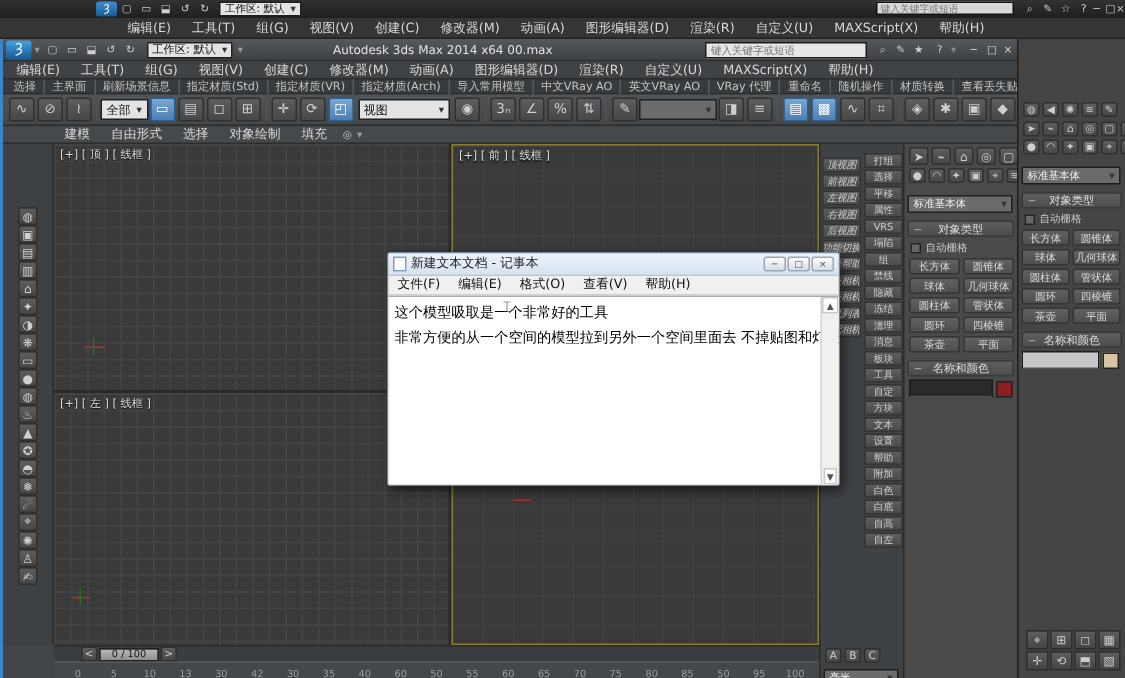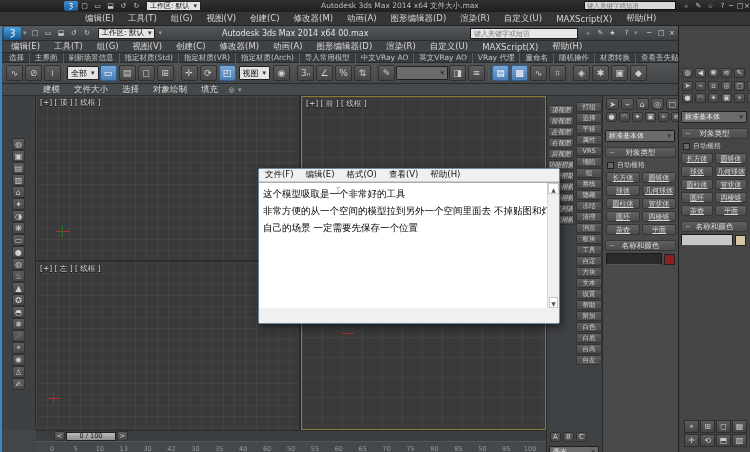--- a/index.html
+++ b/index.html
@@ -27,21 +27,21 @@
   .fld{background:#2a2a2a;border:1px solid #1c1c1c;border-bottom-color:#555;color:#cfcfcf;
        font-size:8px;height:12px;display:inline-flex;align-items:center;padding:0 3px;white-space:nowrap;overflow:hidden;}
   
   .menu-item{padding:0 7px;color:#d8d8d8;font-size:8.5px;white-space:nowrap;}
   .tabsep-item{padding:0 5px;color:#c3c3c3;font-size:7.5px;border-right:1px solid #5a5a5a;white-space:nowrap;}
   
   .rollout{background:linear-gradient(#5e5e5e,#4c4c4c);border:1px solid #393939;border-radius:2px;
            color:#dcdcdc;font-size:7.5px;display:flex;align-items:center;justify-content:center;height:11px;position:relative;text-align:center;}
   .rollout:before{content:"−";position:absolute;left:3px;font-size:7px;color:#bbb;}
   .pbtn{background:linear-gradient(#616161,#4e4e4e);border:1px solid #353535;border-radius:2px;color:#d8d8d8;
-        font-size:7px;height:11px;display:inline-flex;align-items:center;justify-content:center;text-decoration:underline;}
+        font-size:7px;height:11px;display:inline-flex;align-items:center;justify-content:center;}
   .sbtn{background:linear-gradient(#5e5e5e,#4a4a4a);border:1px solid #343434;border-radius:1px;color:#d0d0d0;
         font-size:6.5px;height:10px;width:26px;display:inline-flex;align-items:center;justify-content:center;margin-bottom:1px;white-space:nowrap;overflow:hidden;}
   
   .vp{background-color:#3a3a3a;background-image:linear-gradient(#434343 1px,transparent 1px),
       linear-gradient(90deg,#434343 1px,transparent 1px);}
   .vplabel{position:absolute;top:2px;left:4px;color:#dedede;font-size:7.5px;text-shadow:0 1px 1px #000;}
   
   #notepad{box-shadow:2px 3px 8px rgba(0,0,0,.55);border:1px solid #6e88a0;background:#f0f0f0;border-radius:2px;}
   .np-btn{width:15px;height:10px;border:1px solid #9aa7b5;background:linear-gradient(#fdfdfd,#d7dde5);
           display:inline-flex;align-items:center;justify-content:center;font-size:6px;color:#444;border-radius:2px;margin-left:1px;}
@@ -61,21 +61,20 @@
       <div style="width:14px;height:10px;background:linear-gradient(#3f8fd0,#1b5a96);border-radius:2px;color:#fff;font-size:7px;text-align:center;line-height:10px;">Ȝ</div>
       <span class="i xs flat">▢</span>
       <span class="i xs flat">▭</span>
       <span class="i xs flat">⬓</span>
       <span class="i xs flat">↺</span>
       <span class="i xs flat">↻</span>
       <span class="dd" style="height:10px;font-size:7px;margin-left:3px;">
           <span>工作区: 默认</span>
           <span class="car">▾</span>
         </span>
-      <span class="txt" style="font-size:7.5px;color:#bdbdbd;margin-left:120px;">Autodesk 3ds Max 2014 x64      文件大小.max</span>
       <input class="abs" style="left: 584px; top: 1px; width: 92px; height: 9px; border: 1px solid rgb(17, 17, 17); background: rgb(216, 216, 216); font-size: 6.5px; padding: 0px 2px;" placeholder="键入关键字或短语">
       <span class="i xs flat abs" style="left:680px;top:1px;">⌕</span>
       <span class="i xs flat abs" style="left:692px;top:1px;">✎</span>
       <span class="i xs flat abs" style="left:704px;top:1px;">☆</span>
       <span class="i xs flat abs" style="left:716px;top:1px;">?</span>
       <span class="tiny abs" style="left:729px;top:2px;color:#cfcfcf;">─</span>
       <span class="tiny abs" style="left:737px;top:2px;color:#cfcfcf;">□</span>
       <span class="tiny abs" style="left:744px;top:2px;color:#cfcfcf;">×</span>
     </div>
   </div>
@@ -171,21 +170,21 @@
           <span class="car">▾</span>
         </span>
       <span class="i on">▭</span>
       <span class="i">▤</span>
       <span class="i">◻</span>
       <span class="i">⊞</span>
       <span class="sep"></span>
       <span class="i">✛</span>
       <span class="i">⟳</span>
       <span class="i on">◰</span>
-      <span class="dd" style="margin:17px 2px;">
+      <span class="dd" style="margin:17px 2px;gap:30px;">
           <span>视图</span>
           <span class="car">▾</span>
         </span>
       <span class="i">◉</span>
       <span class="sep"></span>
       <span class="i">3ₙ</span>
       <span class="i">∠</span>
       <span class="i">%</span>
       <span class="i">⇅</span>
       <span class="sep"></span>
@@ -204,21 +203,21 @@
       <span class="sep"></span>
       <span class="i">◈</span>
       <span class="i">✱</span>
       <span class="i">▣</span>
       <span class="i">◆</span>
     </div>
 
     <div class="abs row" style="left:0;top:58px;width:676px;height:12px;background:#46494b;border-bottom:1px solid #2d2d2d;padding-left:34px;">
       <div class="row">
           <span class="menu-item">建模</span>
-          <span class="menu-item">文件大小</span>
+          <span class="menu-item">自由形式</span>
           <span class="menu-item">选择</span>
           <span class="menu-item">对象绘制</span>
           <span class="menu-item">填充</span>
         </div>
       <span class="i xs flat">◎</span>
       <span class="tiny" style="color:#999;">▾</span>
     </div>
 
     <div class="abs" style="left:0;top:70px;width:34px;height:334px;background:#3e4144;border-right:1px solid #2b2b2b;">
       <div style="display:flex;flex-direction:column;align-items:center;padding-top:42px;">
@@ -363,21 +362,21 @@
           <span>名称和颜色</span>
         </div>
       <div class="row" style="margin:2px 3px;">
         <span class="fld" style="width:56px;"></span>
         <span style="width:11px;height:11px;background:#8b1f24;border:1px solid #222;margin-left:2px;"></span>
       </div>
     </div>
 
     <div class="abs row" style="left:34px;top:404px;width:510px;height:11px;background:#3b3e40;border-top:1px solid #2a2a2a;">
       <span class="i xs" style="margin-left:18px;">&lt;</span>
-      <span style="width:50px;height:9px;background:linear-gradient(#b9b9b9,#8f8f8f);border:1px solid #222;color:#111;font-size:6.5px;display:inline-flex;align-items:center;justify-content:center;">0 / 100</span>
+      <span style="width:40px;height:9px;background:linear-gradient(#b9b9b9,#8f8f8f);border:1px solid #222;color:#111;font-size:6.5px;display:inline-flex;align-items:center;justify-content:center;">0 / 100</span>
       <span class="i xs">&gt;</span>
     </div>
 
     <div class="abs" style="left:34px;top:415px;width:510px;height:13px;background:#45484a;border-top:1px solid #55585a;border-bottom:1px solid #2a2a2a;">
       <div class="row" style="height:13px;padding:0 4px;">
           <span class="ticklbl">0</span>
           <span class="ticklbl">5</span>
           <span class="ticklbl">10</span>
           <span class="ticklbl">13</span>
           <span class="ticklbl">30</span>
@@ -464,35 +463,41 @@
           <span class="navi">▦</span>
           <span class="navi">✛</span>
           <span class="navi">⟲</span>
           <span class="navi">⬒</span>
           <span class="navi">▧</span>
         </div>
     </div>
   </div>
 
   <div id="notepad" class="abs" style="left:258px;top:168px;width:302px;height:156px;">
+    <div class="row" style="height:15px;background:linear-gradient(#eef3fa,#d6e2f1);border-bottom:1px solid #b8c6d9;padding:0 3px;">
+      <span style="width:9px;height:10px;background:#fff;border:1px solid #7d9cc0;display:inline-block;margin-right:3px;"></span>
+      <span style="font-size:8.5px;color:#1c1c1c;flex:1;">新建文本文档 - 记事本</span>
+      <span class="np-btn">─</span>
+      <span class="np-btn">□</span>
+      <span class="np-btn">×</span>
+    </div>
     <div class="row" style="height:13px;background:#f0f0f0;border-bottom:1px solid #d0d0d0;">
       <div class="row">
           <span class="np-menu">文件(F)</span>
           <span class="np-menu">编辑(E)</span>
           <span class="np-menu">格式(O)</span>
           <span class="np-menu">查看(V)</span>
           <span class="np-menu">帮助(H)</span>
         </div>
     </div>
     <div style="position:relative;height:126px;background:#fff;border-top:1px solid #aaa;overflow:hidden;">
       <div style="padding:2px 4px;">
         <div style="display:flex;flex-direction:column;">
             <span class="np-line">这个模型吸取是一个非常好的工具</span>
             <span class="np-line">非常方便的从一个空间的模型拉到另外一个空间里面去 不掉贴图和灯光</span>
-            <span class="np-line">自己的场景 一定需要先保存一个位置</span>
           </div>
       </div>
       <span class="abs" style="left:76px;top:2px;color:#444;font-size:10px;">⌶</span>
       <div class="abs" style="right:0;top:0;width:12px;height:126px;background:#f0f0f0;border-left:1px solid #d5d5d5;">
         <div style="height:11px;text-align:center;font-size:6px;color:#555;border:1px solid #c9c9c9;background:#fdfdfd;line-height:11px;">▲</div>
         <div class="abs" style="left:1px;bottom:1px;width:9px;height:11px;text-align:center;font-size:6px;color:#555;border:1px solid #c9c9c9;background:#fdfdfd;line-height:11px;">▼</div>
       </div>
     </div>
   </div>
 

